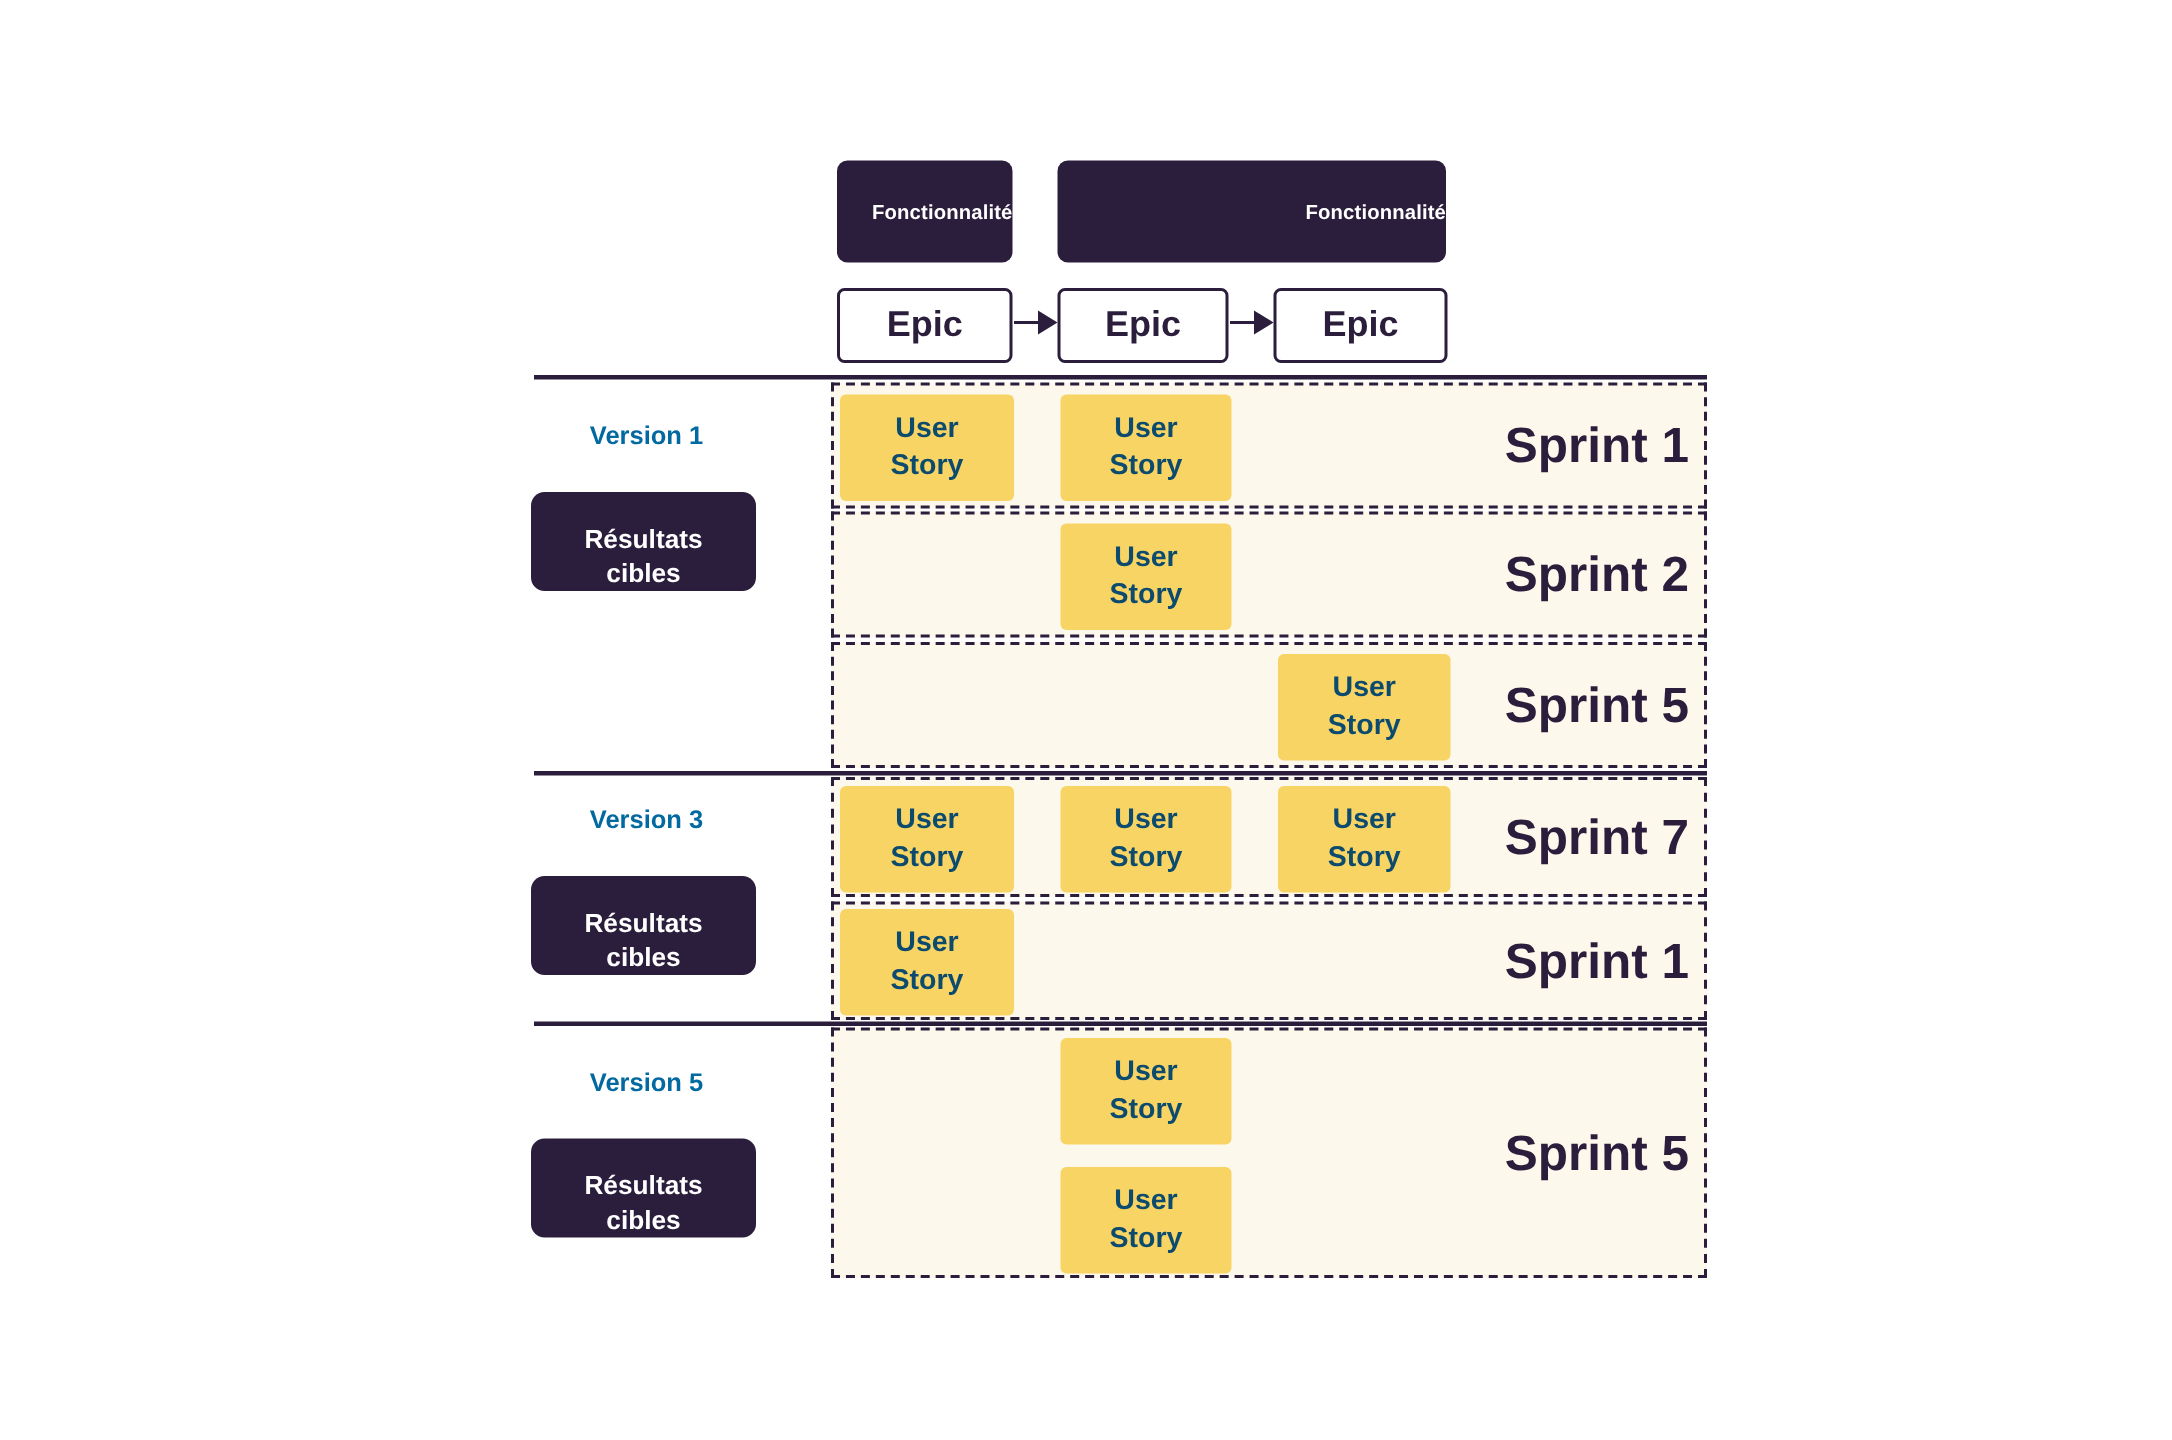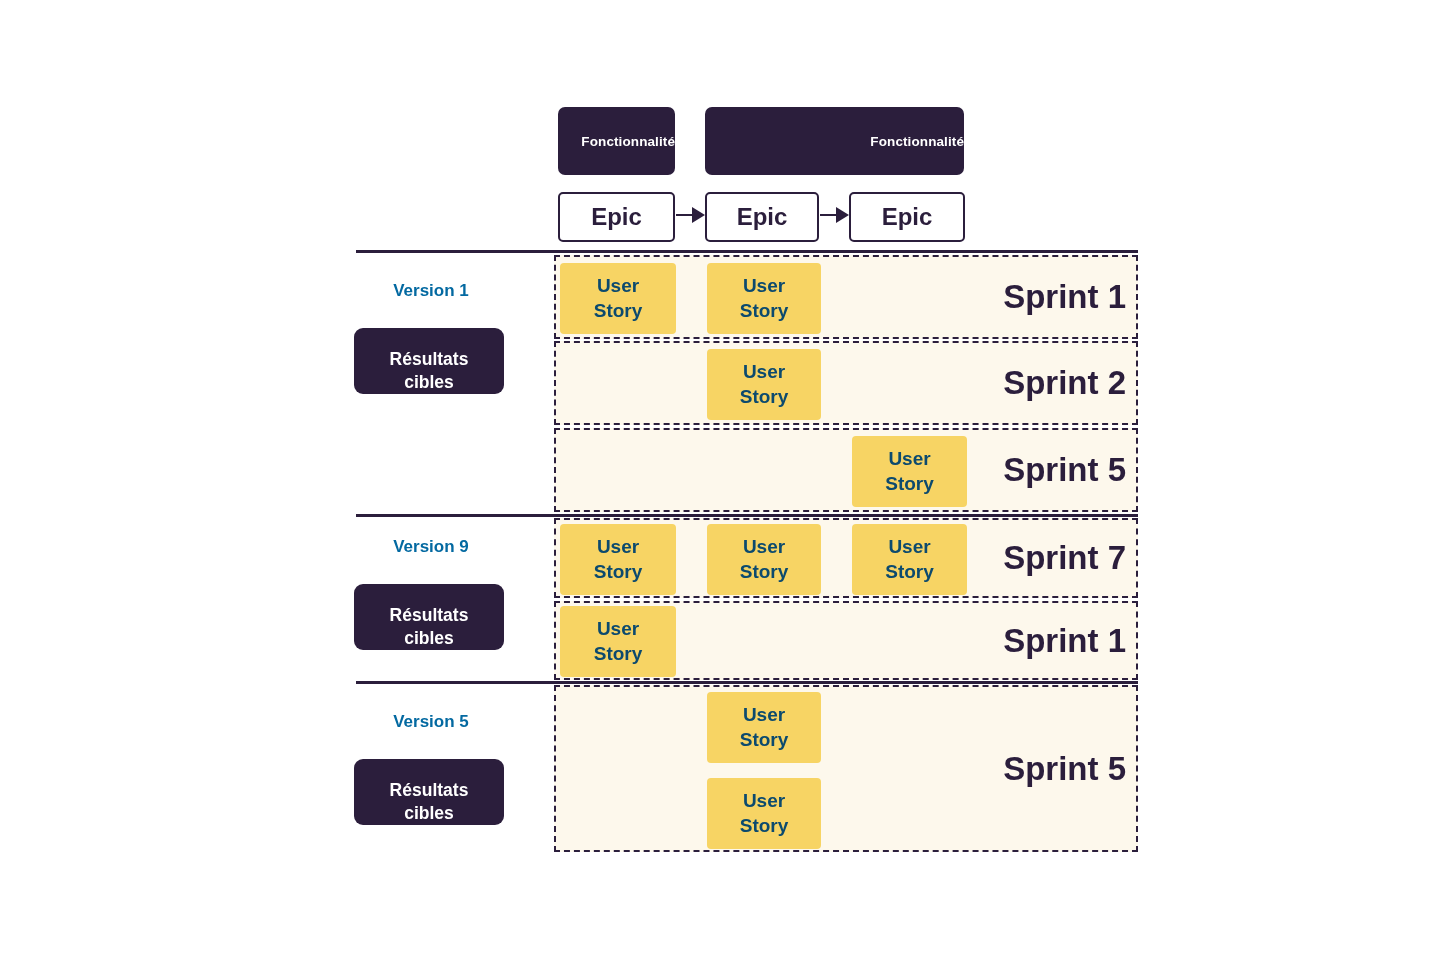--- a/index.html
+++ b/index.html
@@ -172,21 +172,21 @@
     </div>
 
   <div id="versions-layer">
       <div class="abs version-label" style="left: 356px; top: 268px; width: 150px; height: 46px;">Version 1</div>
       <div class="abs outcome-badge" style="left: 354px; top: 328px; width: 150px; height: 66px;">
         <div>
           <span>Résultats</span>
           <span>cibles</span>
         </div>
       </div>
-      <div class="abs version-label" style="left: 356px; top: 524px; width: 150px; height: 46px;">Version 9</div>
+      <div class="abs version-label" style="left: 356px; top: 524px; width: 150px; height: 46px;">Version 3</div>
       <div class="abs outcome-badge" style="left: 354px; top: 584px; width: 150px; height: 66px;">
         <div>
           <span>Résultats</span>
           <span>cibles</span>
         </div>
       </div>
       <div class="abs version-label" style="left: 356px; top: 699px; width: 150px; height: 46px;">Version 5</div>
       <div class="abs outcome-badge" style="left: 354px; top: 759px; width: 150px; height: 66px;">
         <div>
           <span>Résultats</span>

